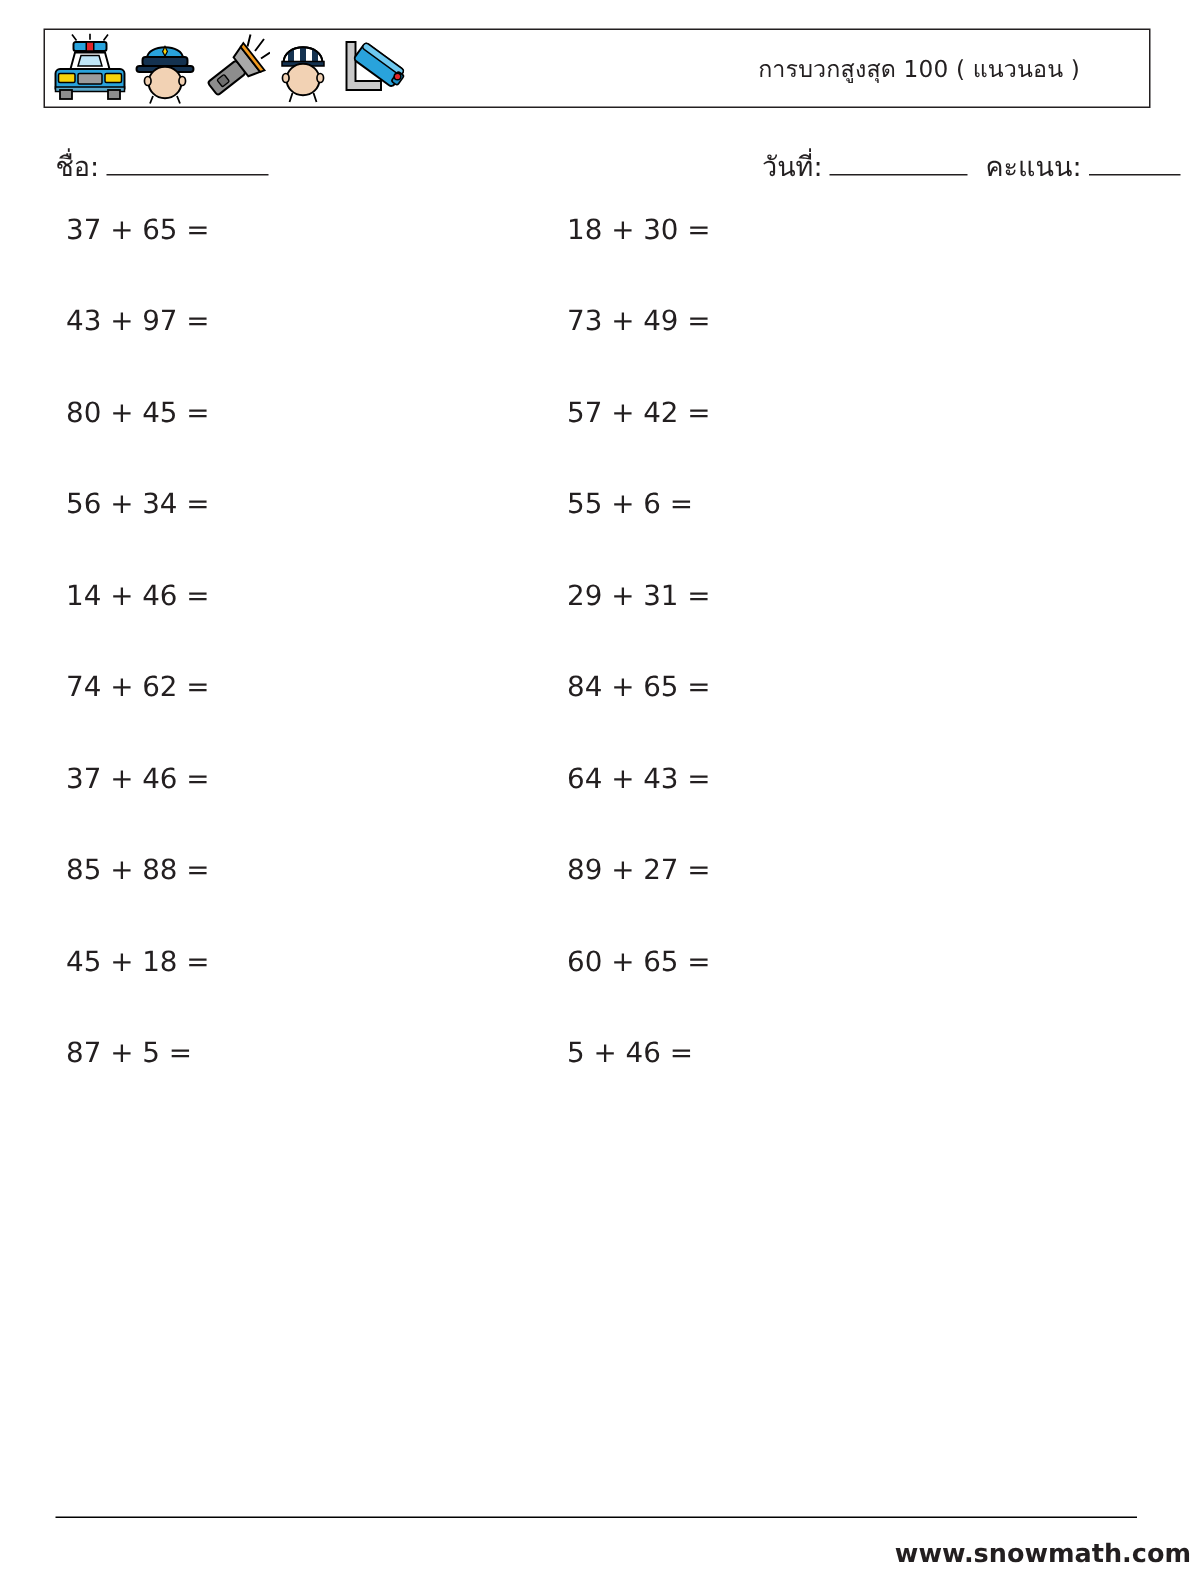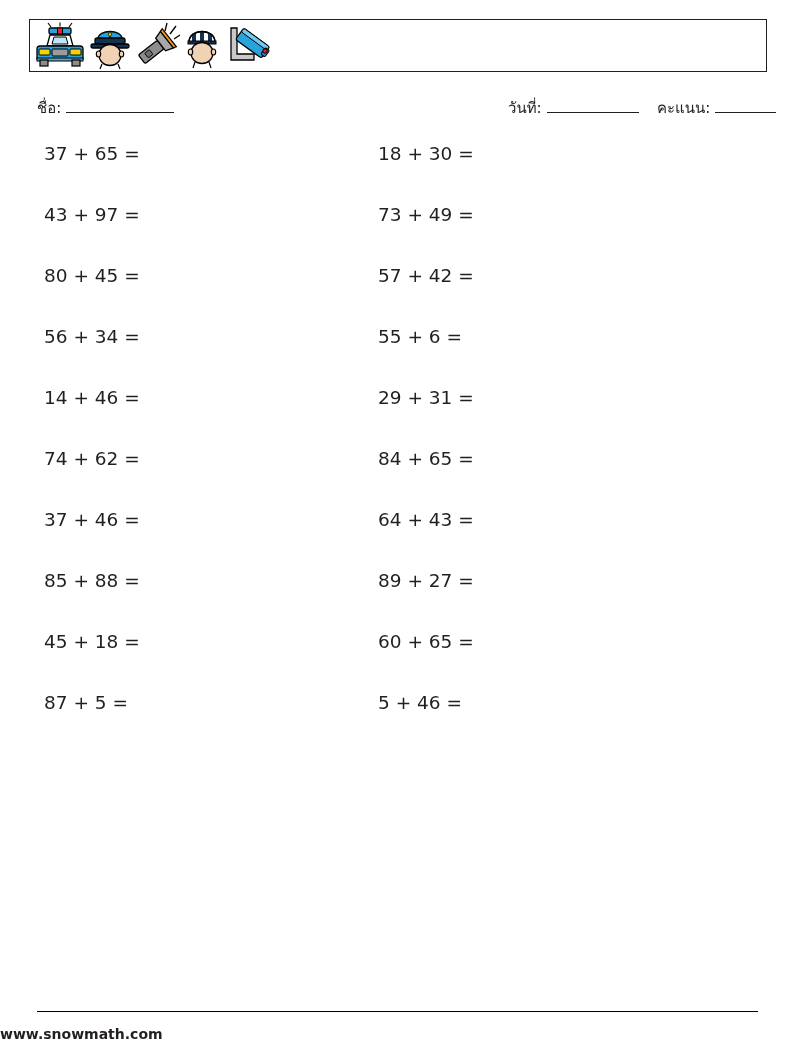--- a/index.html
+++ b/index.html
@@ -52,21 +52,21 @@
   
   .info-row {
     position: absolute;
     left: 0;
     top: 96px;
     width: 794px;
     height: 24px;
   }
   .info-field {
     position: absolute;
-    font-size: 15px;
+    font-size: 18px;
     color: #231f20;
     white-space: nowrap;
   }
   .info-field .lbl { }
   .info-field .blank {
     display: inline-block;
     border-bottom: 1.5px solid #231f20;
     vertical-align: baseline;
     margin-left: 5px;
     height: 13px;
@@ -107,22 +107,22 @@
     top: 1011px;
     width: 721px;
     height: 0;
     border-top: 1.7px solid #000000;
   }
   .footer-text {
     position: absolute;
     left: 0;
     top: 1026px;
     width: 794px;
-    text-align: left;
-    font-size: 14px;
+    text-align: right;
+    font-size: 17px;
     font-weight: bold;
     color: #231f20;
     font-family: "DejaVu Sans", "Liberation Sans", sans-serif;
   }
 </style>
 </head>
 <body>
 
 <div class="header-box">
 
@@ -222,20 +222,21 @@
           <rect x="12" y="14" width="32" height="14" rx="2.5" fill="#29a3dc" stroke="#000" stroke-width="1.3"></rect>
           <rect x="12" y="14" width="32" height="4.5" rx="2" fill="#6ec8ef" stroke="#000" stroke-width="0.9"></rect>
           <rect x="41" y="17" width="5" height="8" rx="1.5" fill="#1d8fc6" stroke="#000" stroke-width="1.1"></rect>
         </g>
         <circle cx="41" cy="29" r="2.2" fill="#e3262b" stroke="#000" stroke-width="1"></circle>
       </svg>
     </span>
 
   </div>
 
+  <div class="worksheet-title">การบวกสูงสุด 100 ( แนวนอน )</div>
 </div>
 
 <div class="info-row">
 
   <div class="info-field" id="field-name">
     <span class="lbl">ชื่อ:</span><span class="blank"></span>
   </div>
 
   <div class="info-field" id="field-date">
     <span class="lbl">วันที่:</span><span class="blank"></span>

